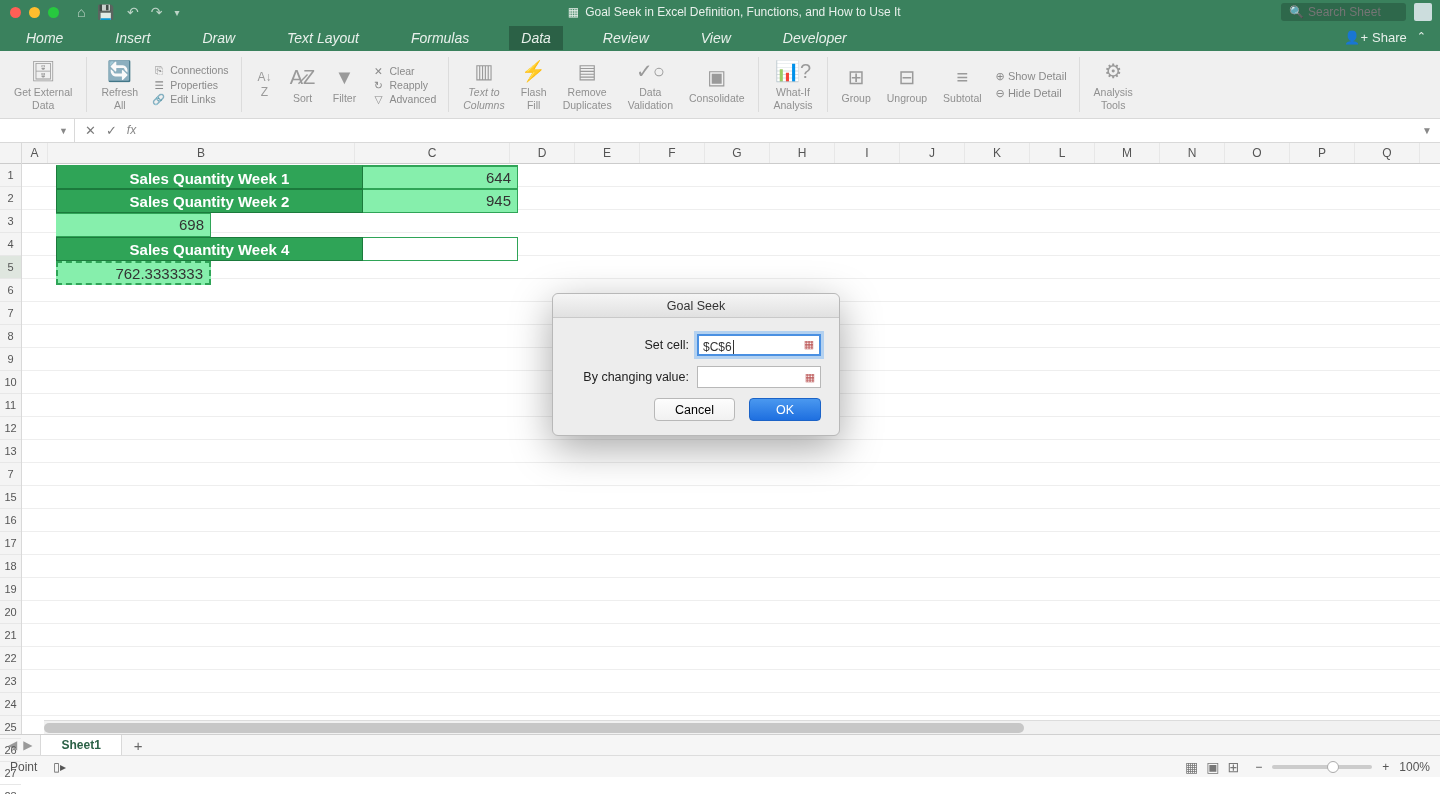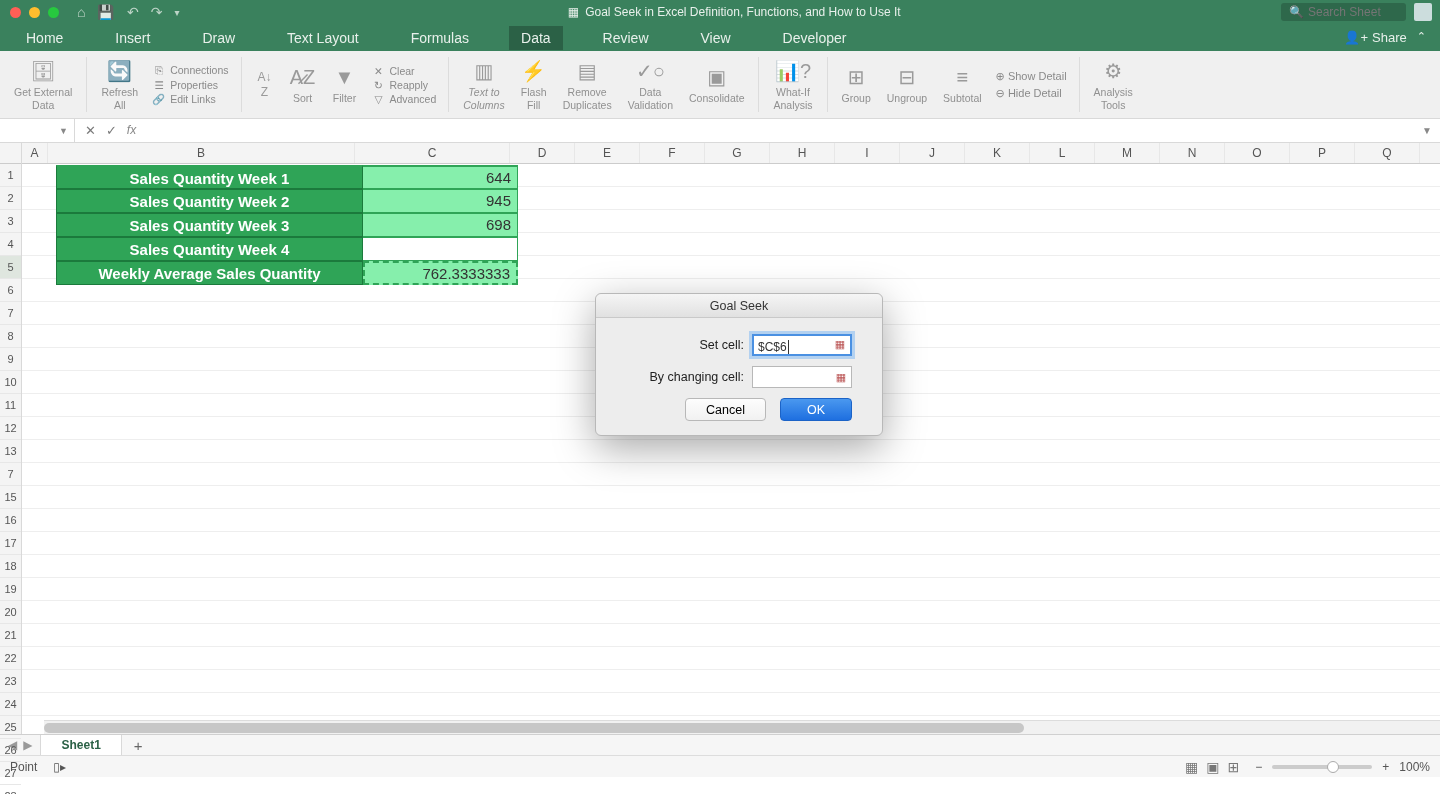--- a/index.html
+++ b/index.html
@@ -13,21 +13,21 @@
 .tb-icons { display:flex; gap:12px; padding:0 8px; align-items:center; color:#d4e3da; }
 .tb-icons span{font-size:14px; opacity:.85;}
 .titlebar .title { flex:1; text-align:center; font-size:12px; display:flex; align-items:center; justify-content:center; gap:6px;}
 .search-sheet { display:flex; align-items:center; gap:4px; background:#2e684b; padding:2px 8px; border-radius:3px; margin-right:8px; color:#cfe0d6; font-size:12px;}
 .search-sheet input{background:transparent;border:none;color:#cfe0d6;font-size:12px;width:90px;outline:none;}
 .titlebar .avatar{width:18px;height:18px;background:#cdd;border-radius:2px;margin-right:8px;}
 
 
 .menubar { height:27px; background:#3a815d; display:flex; align-items:center; padding:0 14px; color:#e8f0eb; font-size:14px; justify-content:space-between;}
 .menubar .menus{display:flex; gap:28px;}
-.menubar .tab { padding:4px 12px; }
+.menubar .tab { padding:4px 12px;font-style:italic; }
 .menubar .tab.active { background:#2b6146; font-weight:500;}
 .menubar .right{display:flex;align-items:flex-start;gap:10px;font-size:13px;}
 .menubar .chev{font-size:11px;}
 
 
 .ribbon { height:68px; background:#f0f0f0; border-bottom:1px solid #d9d9d9; display:flex; align-items:center; padding:0 8px; gap:4px; color:#909090;}
 .rgroup{display:flex;flex-direction:column;align-items:center;justify-content:center;font-size:10.5px;gap:2px;padding:0 6px;line-height:1.2;text-align:center;}
 .rgroup .ico{width:26px;height:26px;display:flex;align-items:center;justify-content:center;font-size:20px;color:#9a9a9a;}
 .rsep{width:1px;height:55px;background:#dcdcdc;margin:0 4px;}
 .rstack{display:flex;flex-direction:column;gap:2px;font-size:10.5px;color:#8a8a8a;padding:0 4px;}
@@ -58,23 +58,23 @@
 
 .tbl{position:absolute;left:26px;top:22px;}
 .tbl .cellrow{display:flex;height:24px;padding-left:8px;}
 .tbl .lbl{width:307px;background:#2fa457;color:#fff;font-weight:700;font-size:15px;text-align:center;line-height:23px;border:1px solid #1b7a3c;border-top:1px solid #1b7a3c;}
 .tbl .cellrow:first-child .lbl,.tbl .cellrow:first-child .val{border-top:2px solid #2fa457;}
 .tbl .val{width:155px;border:1px solid #2fa457;border-left:none;text-align:right;padding-right:6px;font-size:15px;line-height:22px;background:#86efac;}
 .tbl .val.empty{background:#fff;}
 .tbl .cellrow.avg .val{border:2px dashed #2fa457;}
 
 
-.dialog{position:absolute;left:595px;top:150px;width:288px;background:#ededed;border:1px solid #b8b8b8;border-radius:6px;box-shadow:0 12px 40px rgba(0,0,0,.35);}
+.dialog{position:absolute;left:552px;top:150px;width:288px;background:#ededed;border:1px solid #b8b8b8;border-radius:6px;box-shadow:0 12px 40px rgba(0,0,0,.35);}
 .dialog .dtitle{height:24px;background:linear-gradient(#f5f5f5,#e1e1e1);border-bottom:1px solid #c9c9c9;border-radius:6px 6px 0 0;text-align:center;font-size:12.5px;line-height:24px;color:#333;}
-.dialog .body{padding:16px 30px 14px;}
+.dialog .body{padding:16px 18px 14px;}
 .drow{display:flex;align-items:center;margin-bottom:10px;gap:8px;}
 .drow label{width:118px;text-align:right;font-size:12.5px;color:#222;}
 .drow .inp{flex:1;height:22px;border:1px solid #b8b8b8;background:#fff;padding:0 4px;font-size:12px;display:flex;align-items:flex-end;position:relative;}
 .drow .inp.focus{border:2px solid #4a90e2;outline:3px solid #b3d1f0;}
 .drow .inp .picker{position:absolute;right:2px;width:16px;height:16px;font-size:11px;text-align:center;color:#b55;cursor:pointer;}
 .dbtns{display:flex;justify-content:flex-end;gap:14px;margin-top:8px;}
 .dbtns button{height:23px;padding:0 20px;font-size:12.5px;border-radius:4px;border:1px solid #b8b8b8;background:linear-gradient(#fdfdfd,#f1f1f1);}
 .dbtns button.ok{background:linear-gradient(#4a98ef,#1e6fe0);color:#fff;border:1px solid #1b63c7;padding:0 26px;}
 
 
@@ -343,50 +343,48 @@
     <div class="tbl" id="tbl">
         <div class="cellrow">
           <div class="lbl">Sales Quantity Week 1</div>
           <div class="val">644</div>
         </div>
         <div class="cellrow">
           <div class="lbl">Sales Quantity Week 2</div>
           <div class="val">945</div>
         </div>
         <div class="cellrow">
-          <div class="lbl">Sales Quantity Week 3</div>
           <div class="val">698</div>
         </div>
         <div class="cellrow">
           <div class="lbl">Sales Quantity Week 4</div>
           <div class="val empty"></div>
         </div>
         <div class="cellrow avg">
-          <div class="lbl">Weekly Average Sales Quantity</div>
           <div class="val">762.3333333</div>
         </div>
       </div>
     <div class="hscroll">
         <div class="thumb"></div>
       </div>
   </div>
 
   <div class="dialog">
     <div class="dtitle">Goal Seek</div>
     <div class="body">
       <div class="drow">
         <label>Set cell:</label>
         <div class="inp focus">
           <span>$C$6</span>
             <span style="border-right:1px solid #333;height:14px;margin-left:1px;"></span>
           <span class="picker">▦</span>
         </div>
       </div>
       <div class="drow">
-        <label>By changing cell:</label>
+        <label>By changing value:</label>
         <div class="inp">
           <span></span>
           <span class="picker">▦</span>
         </div>
       </div>
       <div class="dbtns">
         <button>Cancel</button>
         <button class="ok">OK</button>
       </div>
     </div>

